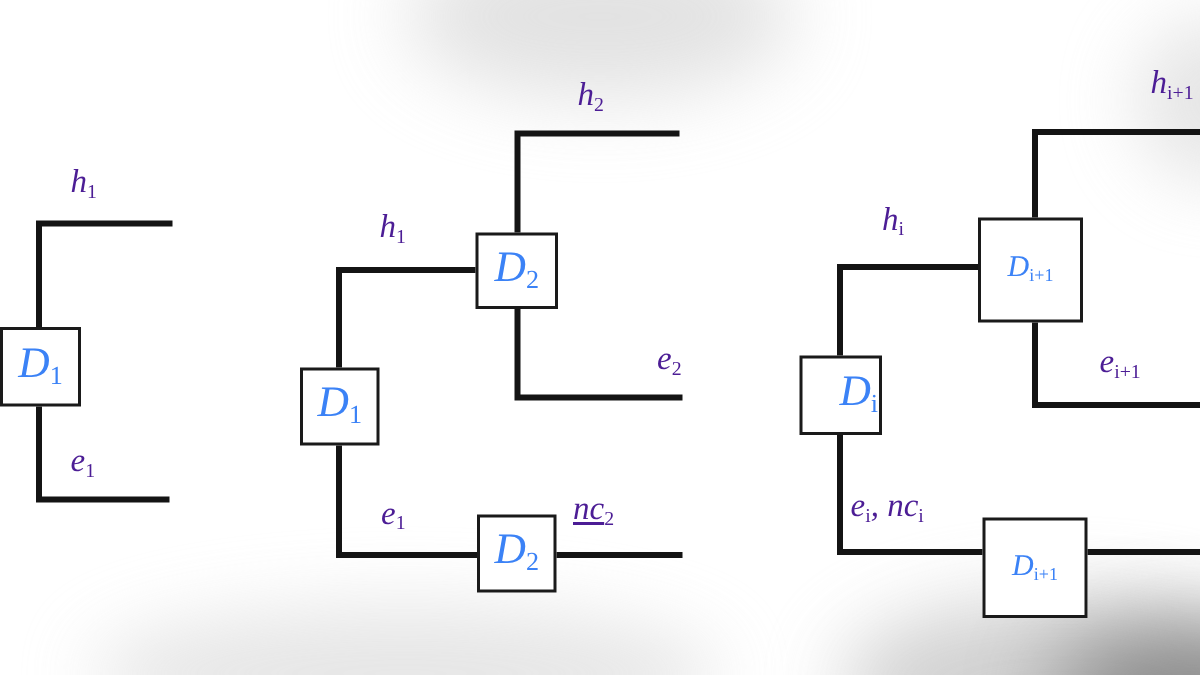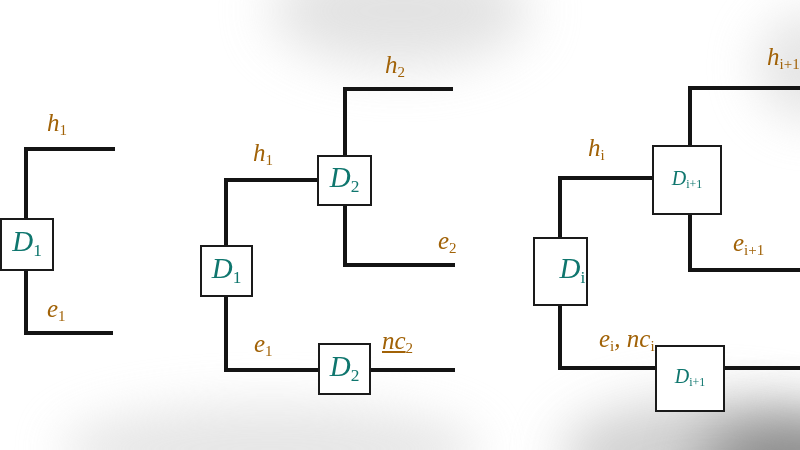--- a/index.html
+++ b/index.html
@@ -67,44 +67,44 @@
   }
 
   .blk {
     position: absolute;
     box-sizing: border-box;
     background: #ffffff;
     border: 2.5px solid #1a1a1a;
     display: flex;
     align-items: center;
     justify-content: center;
-    color: #0f766e;
+    color: #3b82f6;
   }
   .blk .mlabel {
     font-style: italic;
     font-size: 30px;
     line-height: 1;
     white-space: nowrap;
     transform: translateY(-1px);
   }
   .blk .mlabel sub {
     font-style: normal;
     font-size: 0.6em;
     vertical-align: -0.28em;
     letter-spacing: 0;
   }
   .blk.small .mlabel { font-size: 29px; }
   .blk.wide  .mlabel { font-size: 20px; }
 
   .wlabel {
     position: absolute;
     font-style: italic;
-    font-size: 25px;
+    font-size: 22px;
     line-height: 1;
-    color: #a16207;
+    color: #4c1d95;
     white-space: nowrap;
   }
   .wlabel sub {
     font-style: normal;
     font-size: 0.6em;
     vertical-align: -0.28em;
   }
   .wlabel em { font-style: italic; }
 </style>
 </head>
@@ -152,21 +152,21 @@
   <div class="blk small" style="left:200px; top:245px; width:53px; height:52px;">
     <span class="mlabel"><em>D</em><sub>1</sub></span>
   </div>
   <div class="blk small" style="left:317px; top:155px; width:55px; height:51px;">
     <span class="mlabel"><em>D</em><sub>2</sub></span>
   </div>
   <div class="blk small" style="left:318px; top:343px; width:53px; height:52px;">
     <span class="mlabel"><em>D</em><sub>2</sub></span>
   </div>
 
-  <div class="blk small" style="left:533px; top:237px; width:55px; height:69px;padding-left:24px;">
+  <div class="blk small" style="left:533px; top:237px; width:55px; height:53px;padding-left:24px;">
     <span class="mlabel"><em>D</em><sub>i</sub></span>
   </div>
   <div class="blk wide" style="left:652px; top:145px; width:70px; height:70px;">
     <span class="mlabel"><em>D</em><sub>i+1</sub></span>
   </div>
   <div class="blk wide" style="left:655px; top:345px; width:70px; height:67px;">
     <span class="mlabel"><em>D</em><sub>i+1</sub></span>
   </div>
 
   <div class="wlabel" style="left:47px; top:110px;"><em>h</em><sub>1</sub></div>
@@ -174,15 +174,15 @@
 
   <div class="wlabel" style="left:385px; top:52px;"><em>h</em><sub>2</sub></div>
   <div class="wlabel" style="left:253px; top:140px;"><em>h</em><sub>1</sub></div>
   <div class="wlabel" style="left:390px; top:228px;margin-left:48px;"><em>e</em><sub>2</sub></div>
   <div class="wlabel" style="left:254px; top:331px;"><em>e</em><sub>1</sub></div>
   <div class="wlabel" style="left:382px; top:328px;text-decoration:underline;"><em>nc</em><sub>2</sub></div>
 
   <div class="wlabel" style="left:767px; top:44px;"><em>h</em><sub>i+1</sub></div>
   <div class="wlabel" style="left:588px; top:135px;"><em>h</em><sub>i</sub></div>
   <div class="wlabel" style="left:733px; top:230px;text-align:right;"><em>e</em><sub>i+1</sub></div>
-  <div class="wlabel" style="left:599px; top:326px;"><em>e</em><sub>i</sub><span>, </span><em>nc</em><sub>i</sub></div>
+  <div class="wlabel" style="left:567px; top:326px;"><em>e</em><sub>i</sub><span>, </span><em>nc</em><sub>i</sub></div>
 
 </div>
 
 </body></html>

